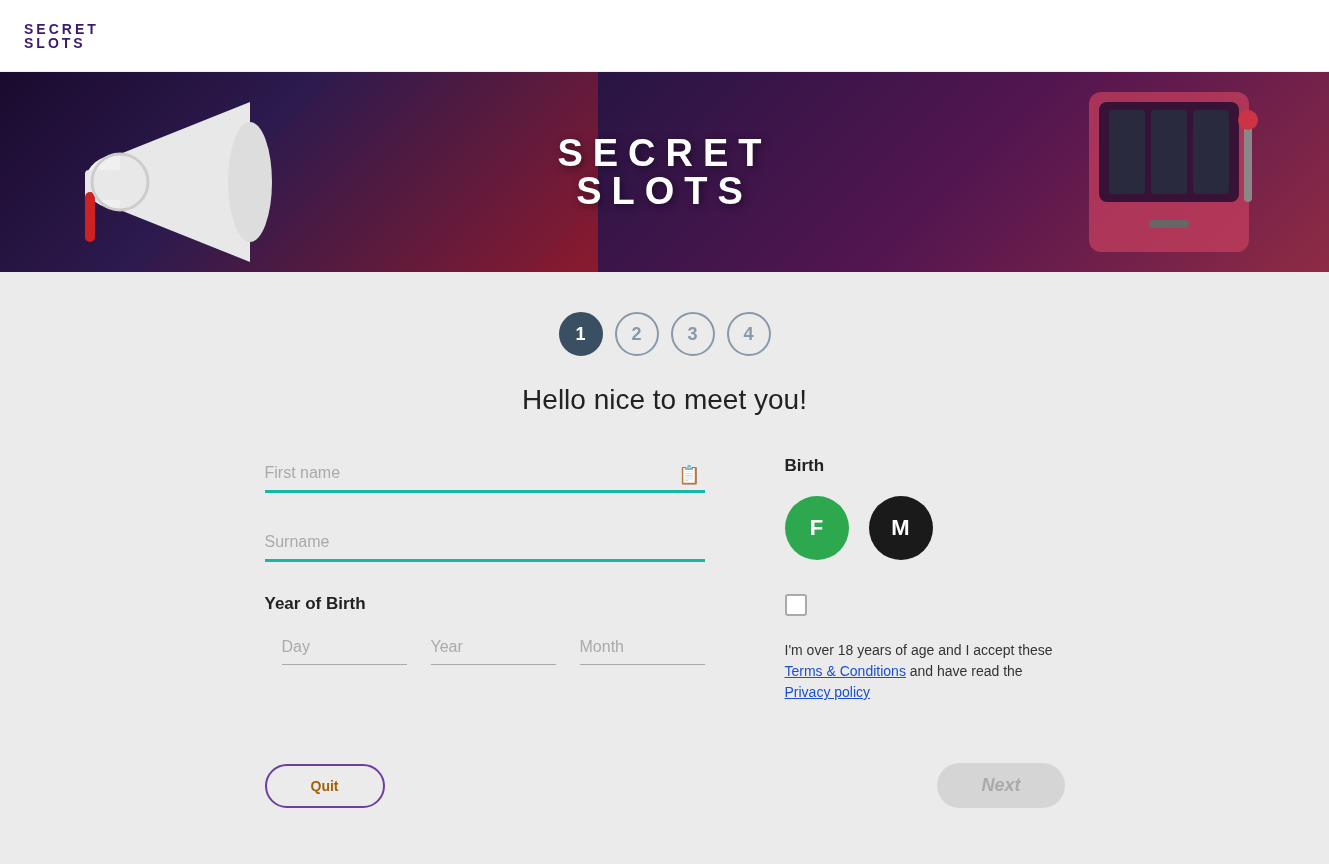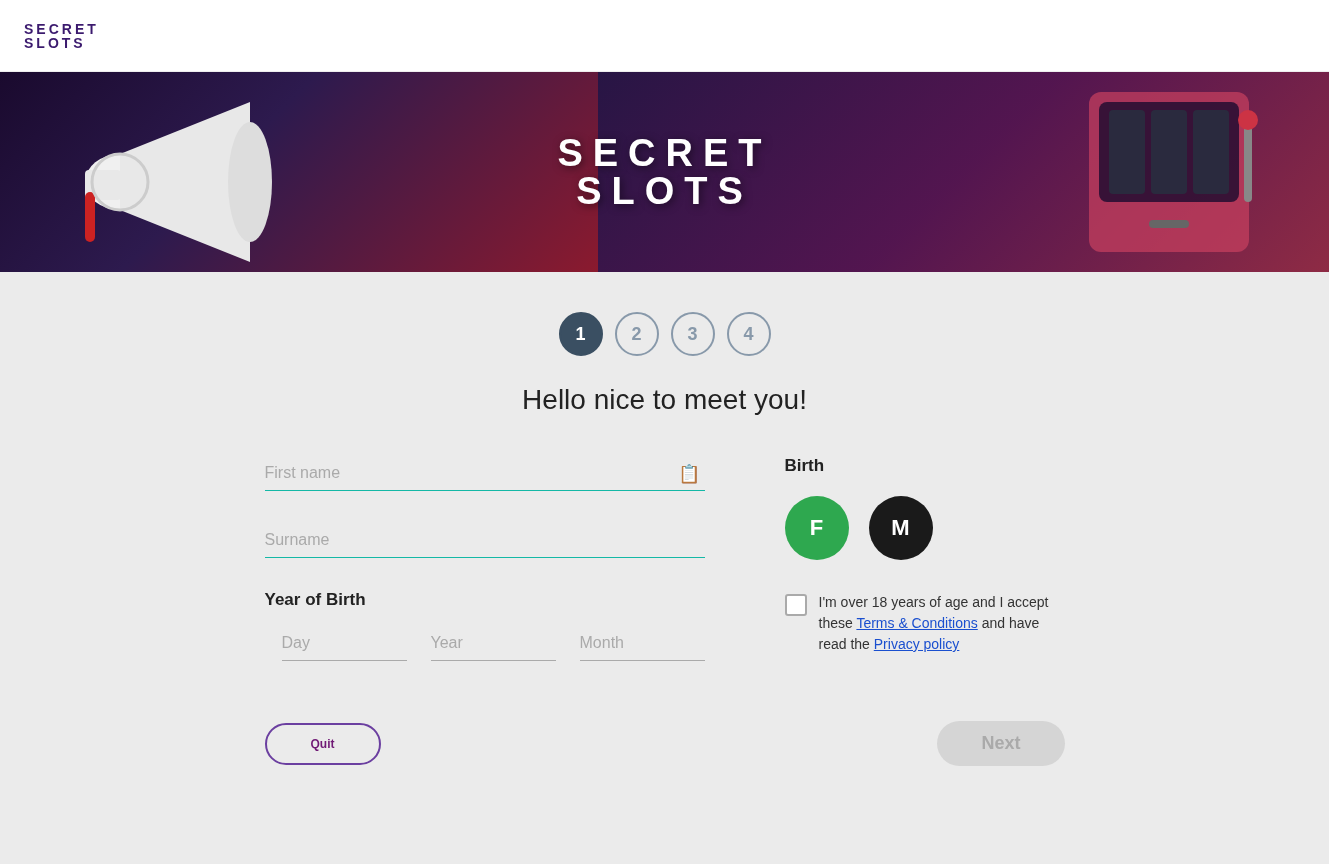--- a/index.html
+++ b/index.html
@@ -150,21 +150,21 @@
     }
 
     
     .input-group {
       margin-bottom: 32px;
       position: relative;
     }
     .input-group input {
       width: 100%;
       border: none;
-      border-bottom: 1px solid #14b8a6;
+      border-bottom: 3px solid #14b8a6;
       background: transparent;
       font-size: 16px;
       color: #888;
       padding: 8px 40px 8px 0;
       outline: none;
     }
     .input-group input::placeholder {
       color: #aaa;
     }
     .input-icon {
@@ -229,22 +229,23 @@
       align-items: center;
       justify-content: center;
     }
     .gender-btn.female { background: #2ea84f; }
     .gender-btn.male { background: #1a1a1a; }
 
     
     .terms-wrap {
       display: flex;
       align-items: flex-start;
-      gap: 12px;
+      gap: 24px;
       margin-top: 32px;
+      flex-direction: column;
     }
     .terms-checkbox {
       width: 22px;
       height: 22px;
       border: 2px solid #aaa;
       border-radius: 3px;
       flex-shrink: 0;
       margin-top: 2px;
       cursor: pointer;
       background: #fff;
@@ -265,35 +266,36 @@
       margin: 60px auto 0;
       padding: 0 100px;
       display: flex;
       justify-content: space-between;
       align-items: center;
     }
     .btn-quit {
       border: 2px solid #6b3fa0;
       border-radius: 50px;
       background: transparent;
-      color: #701a75;
-      font-size: 12px;
+      color: #a16207;
+      font-size: 14px;
       font-weight: 600;
       padding: 12px 44px;
       cursor: pointer;
     }
     .btn-next {
       background: #d5d5d5;
       border: none;
       border-radius: 50px;
       color: #aaa;
       font-size: 18px;
       font-weight: 600;
       padding: 12px 44px;
       cursor: not-allowed;
+      font-style: italic;
     }
   </style>
 </head>
 <body>
 
 <nav class="top-nav">
   <div class="logo-text">
     <span>SECRET</span>
     <span>SLOTS</span>
   </div>

